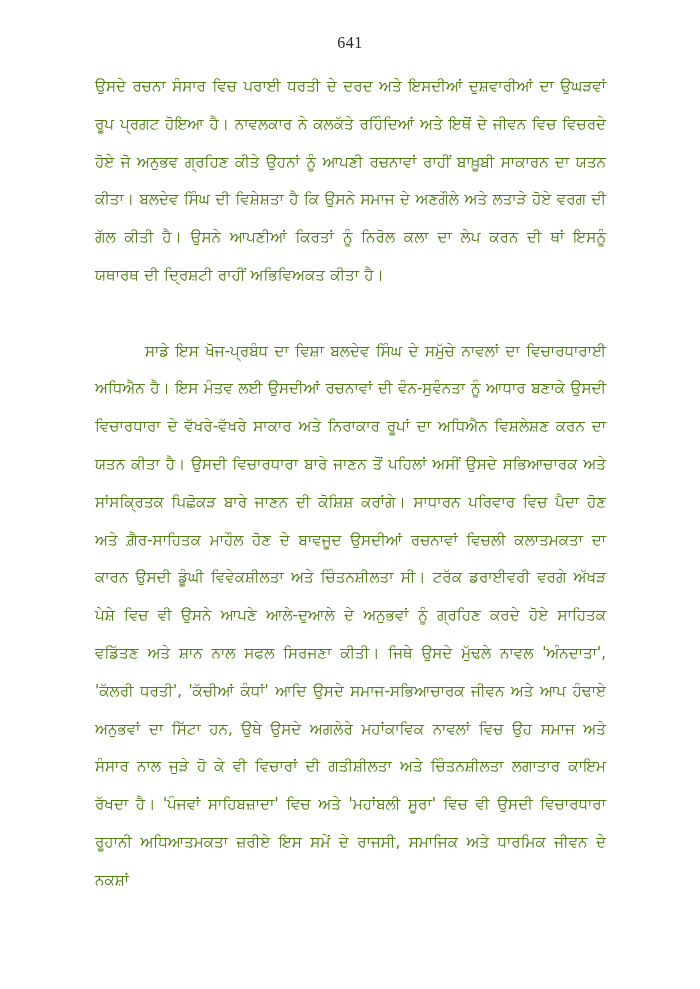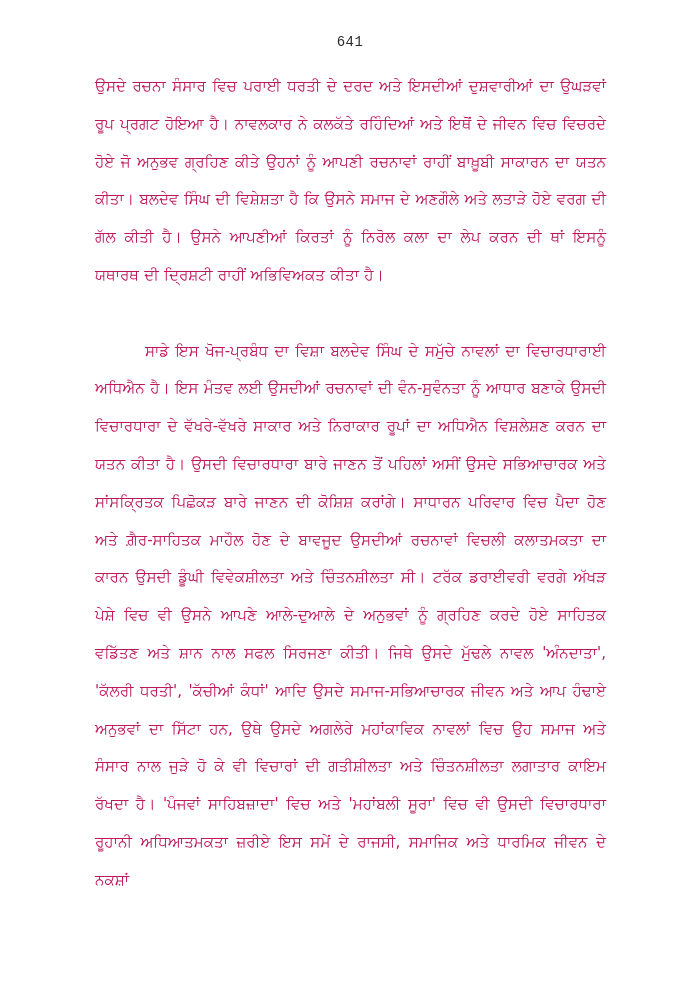--- a/index.html
+++ b/index.html
@@ -21,38 +21,38 @@
     overflow: hidden;
     box-sizing: border-box;
   }
 
   .page-number {
     position: absolute;
     top: 34px;
     left: 0;
     width: 700px;
     text-align: center;
-    font-family: Liberation Mono, monospace;
-    font-size: 14px;
+    font-family: Liberation Serif, serif;
+    font-size: 16px;
     color: #2b2b2b;
     letter-spacing: 0.5px;
   }
 
   .text-body {
     position: absolute;
     left: 95px;
     top: 68px;
     width: 511px;
   }
 
   .para {
     font-family: "DejaVu Sans", "Liberation Sans", sans-serif;
     font-size: 15.1px;
     line-height: 37.8px;
-    color: #be185d;
+    color: #4d7c0f;
     text-align: justify;
     text-justify: inter-word;
     word-spacing: 0.5px;
     margin: 0;
     -webkit-font-smoothing: none;
   }
 
   .para-1 {
     margin-bottom: 0;
   }

